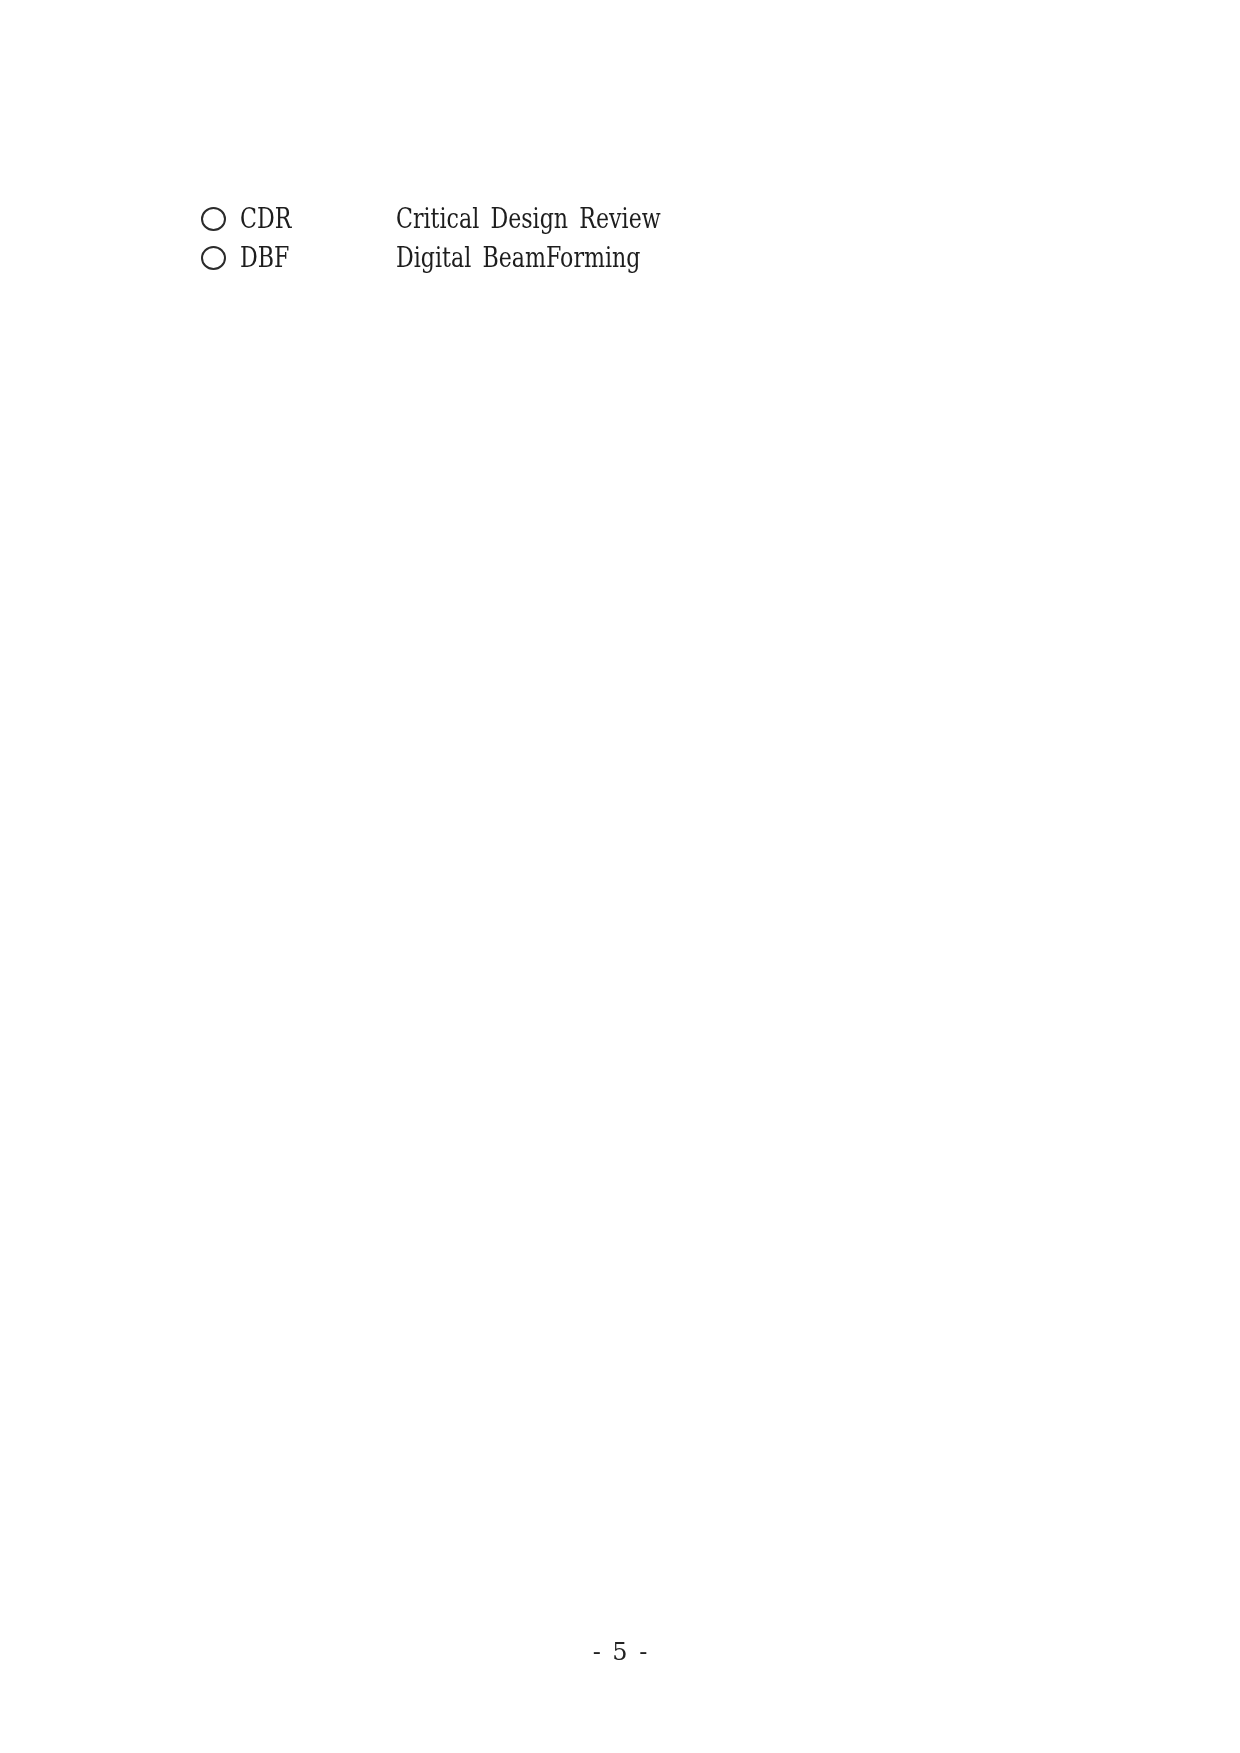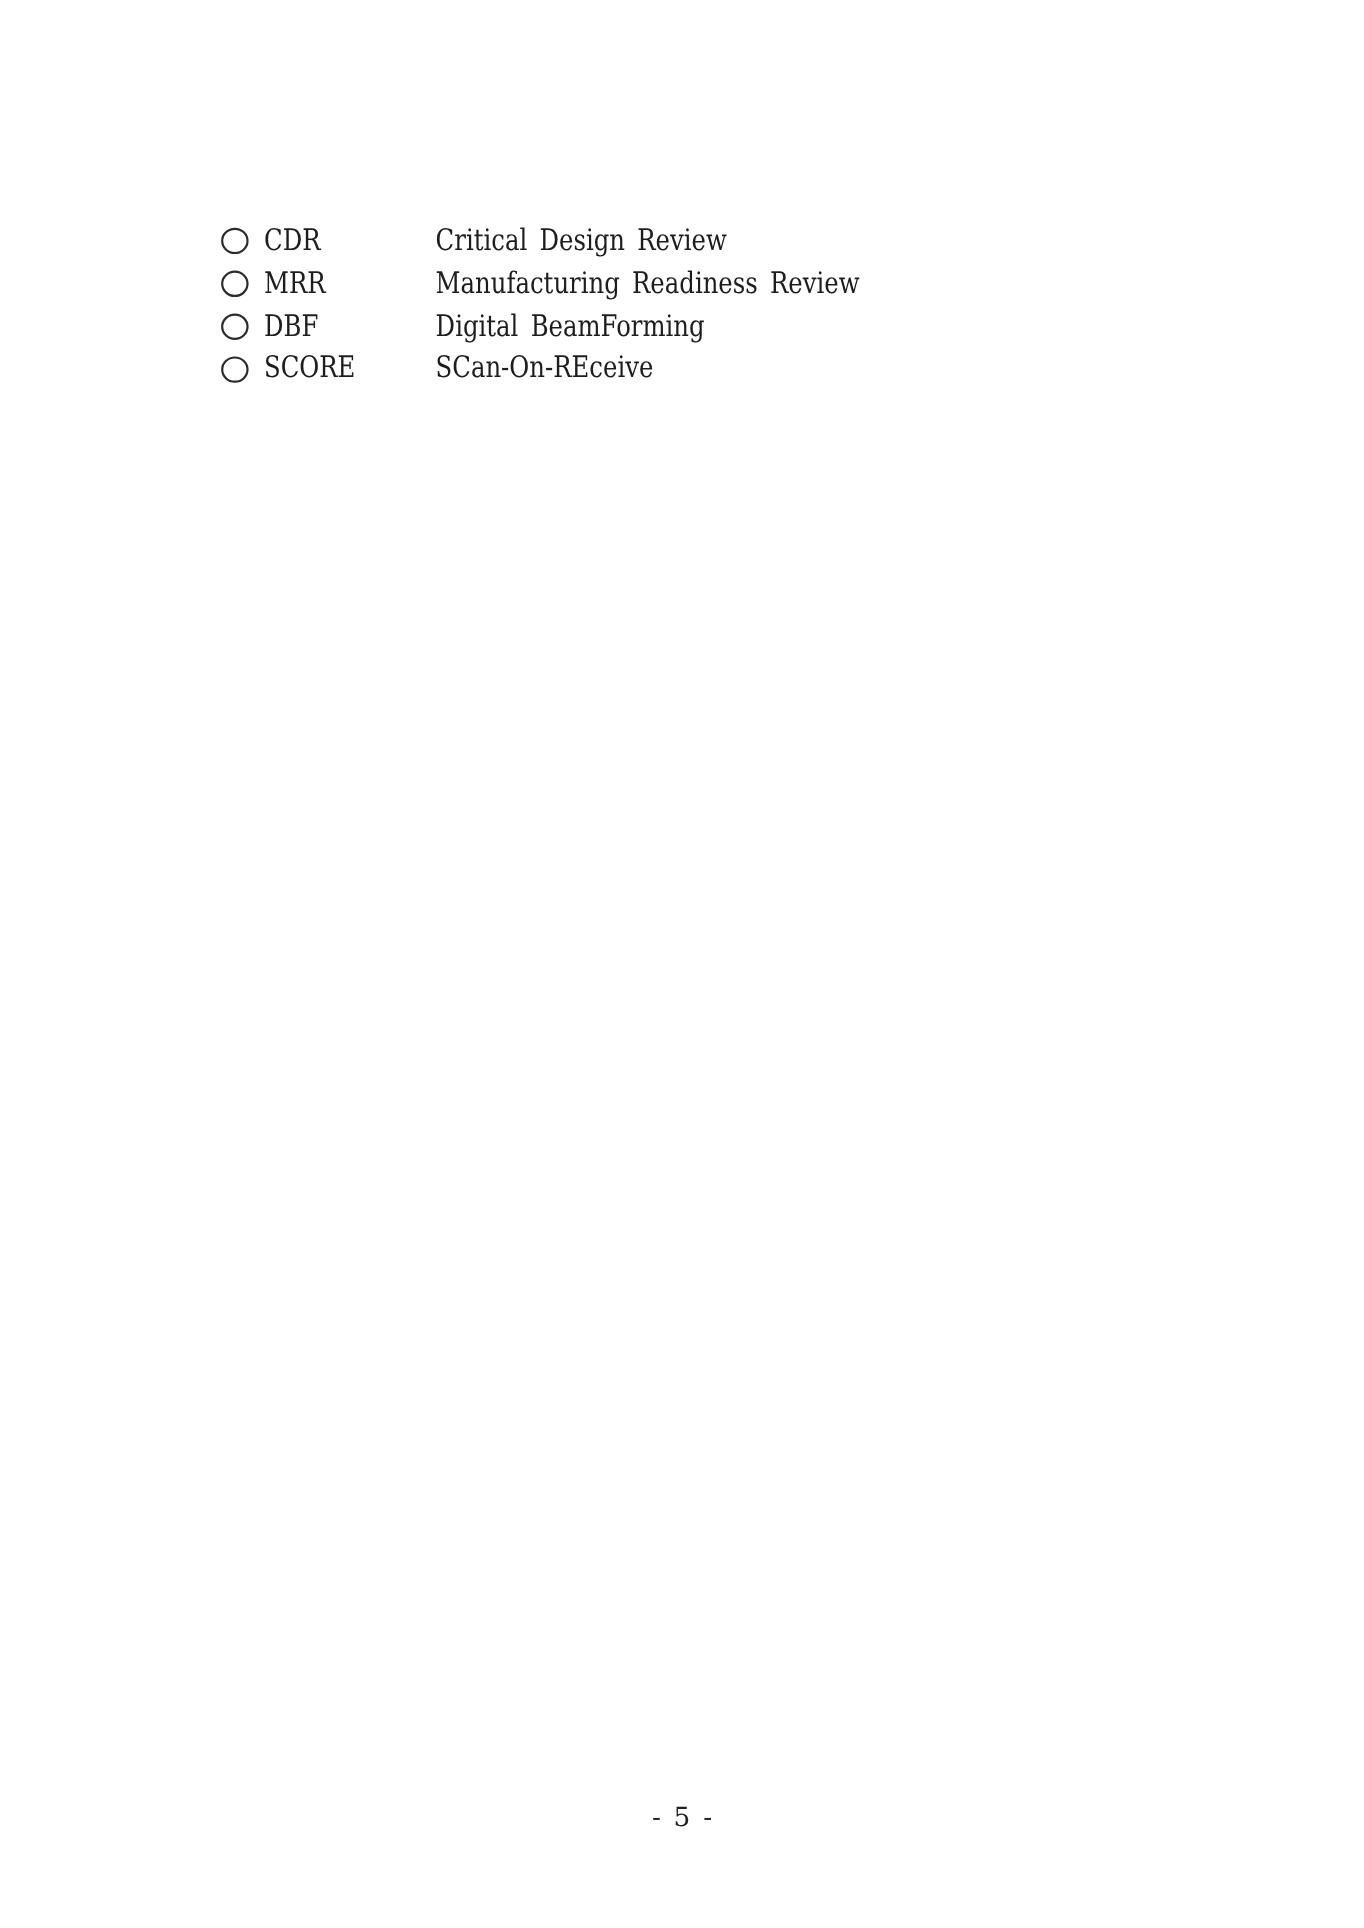--- a/index.html
+++ b/index.html
@@ -73,32 +73,22 @@
 <div class="page">
 
   <div class="acronym-list" id="acronym-list">
       <div class="row">
         <span class="bullet"></span>
         <span class="abbr">CDR</span>
         <span class="definition">Critical Design Review</span>
       </div>
       <div class="row">
         <span class="bullet"></span>
-        <span class="abbr">MRR</span>
-        <span class="definition">Manufacturing Readiness Review</span>
-      </div>
-      <div class="row">
-        <span class="bullet"></span>
         <span class="abbr">DBF</span>
         <span class="definition">Digital BeamForming</span>
-      </div>
-      <div class="row">
-        <span class="bullet"></span>
-        <span class="abbr">SCORE</span>
-        <span class="definition">SCan-On-REceive</span>
       </div>
     </div>
 
   <div class="footer">
     <span class="page-number">- 5 -</span>
   </div>
 
 </div>
 
 </body></html>

